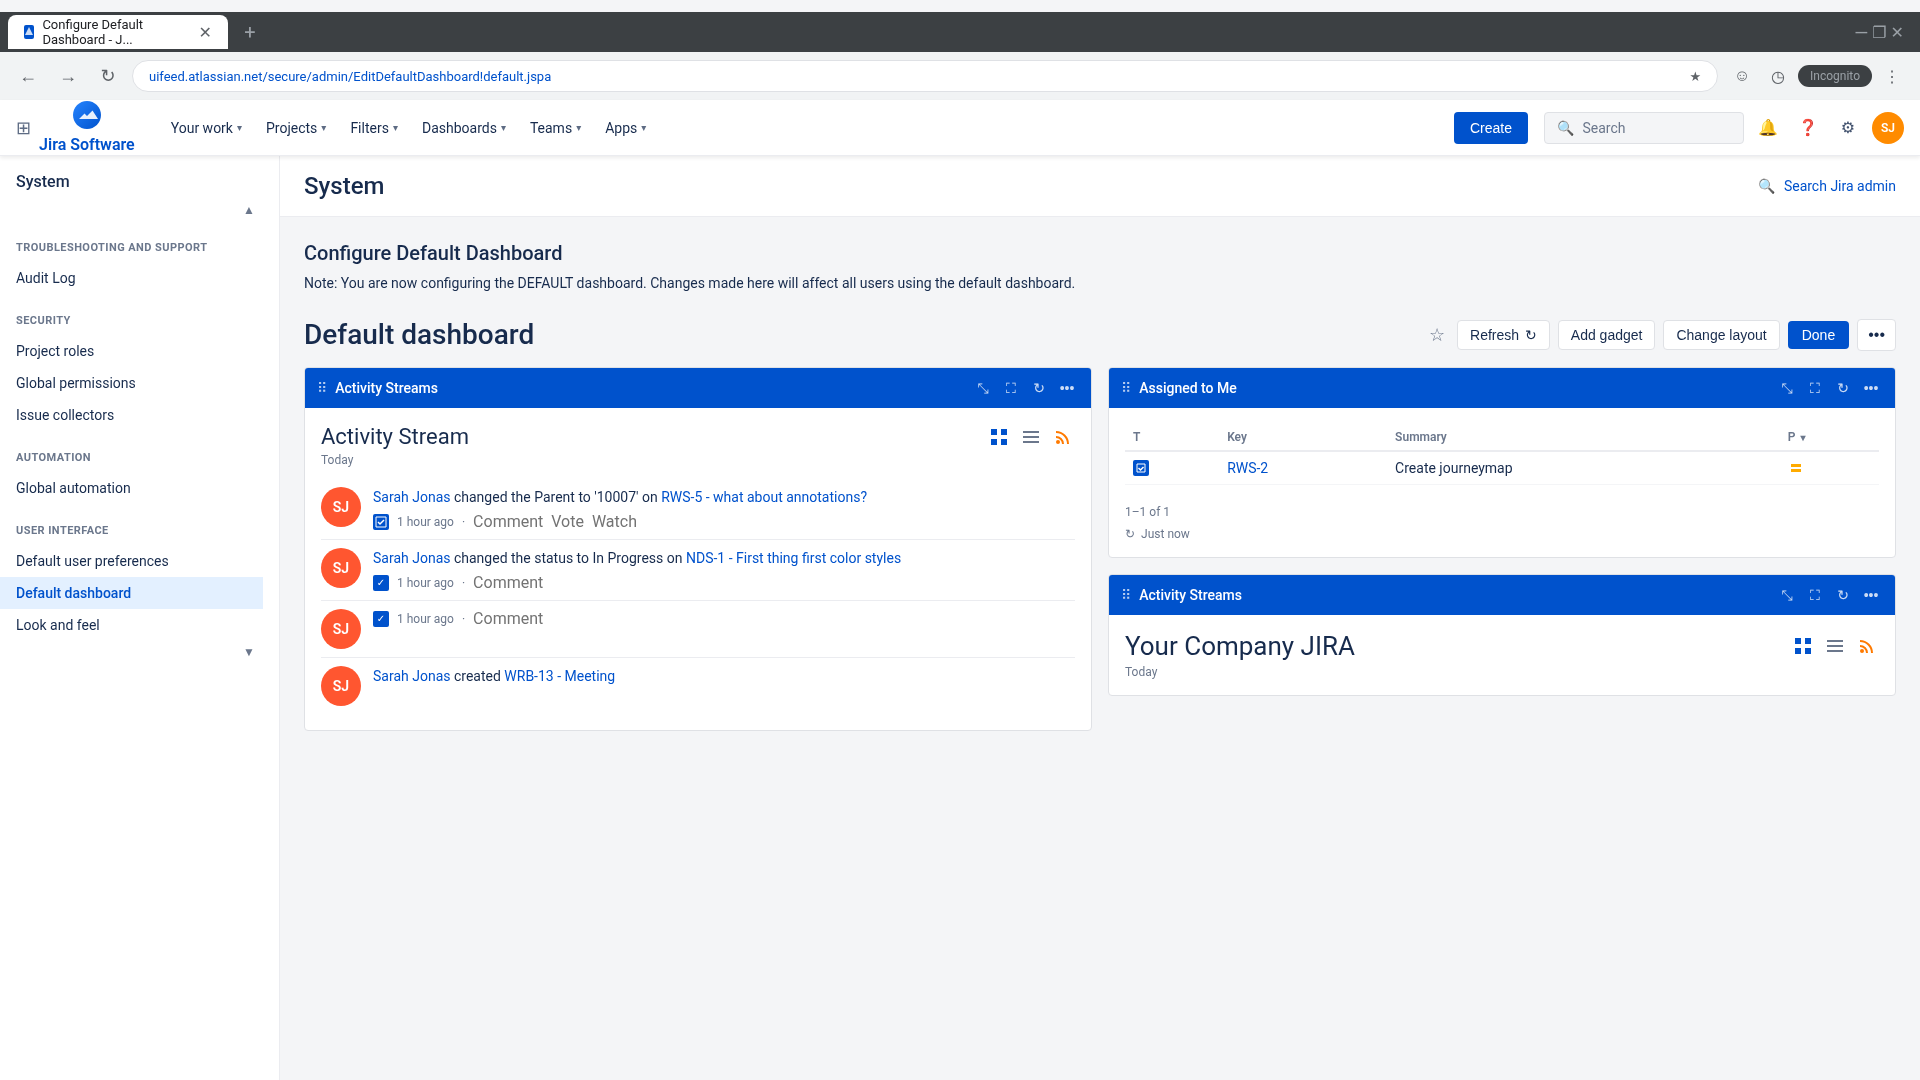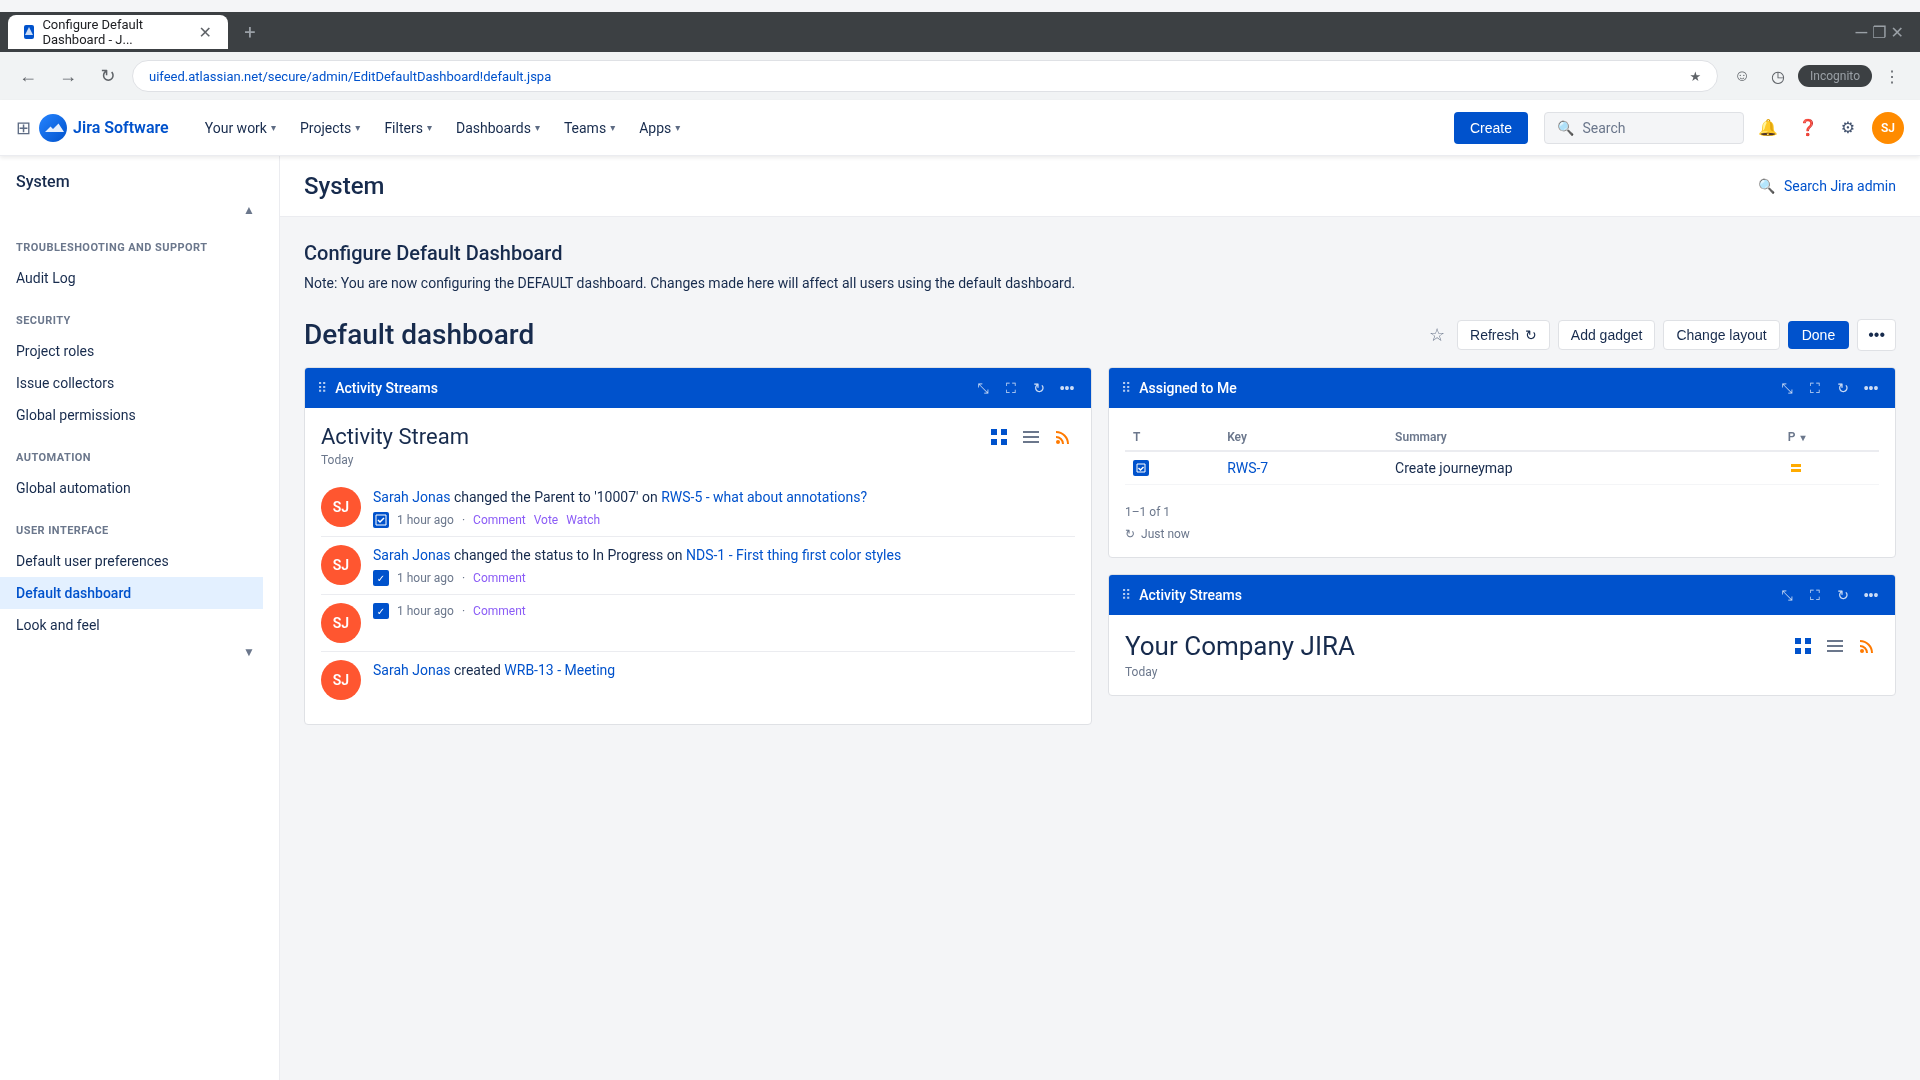--- a/index.html
+++ b/index.html
@@ -17,21 +17,21 @@
     .browser-actions { display: flex; gap: 4px; align-items: center; }
     .browser-action-btn { color: #5f6368; font-size: 16px; cursor: pointer; width: 32px; height: 32px; display: flex; align-items: center; justify-content: center; border-radius: 50%; border: none; background: none; }
     .incognito-btn { background: #3c4043; color: #9aa0a6; border-radius: 16px; padding: 4px 12px; font-size: 12px; display: flex; align-items: center; gap: 4px; }
 
     
     .app { display: flex; flex-direction: column; height: calc(1080px - 88px); }
 
     
     .top-nav { background: #fff; height: 56px; display: flex; align-items: center; padding: 0 16px; border-bottom: 1px solid #ebecf0; gap: 0; position: relative; z-index: 10; box-shadow: 0 2px 4px rgba(0,0,0,0.08); }
     .nav-apps-icon { color: #5e6c84; font-size: 18px; margin-right: 8px; cursor: pointer; }
-    .nav-logo { display: flex; align-items: center; gap: 6px; margin-right: 24px; }
+    .nav-logo { display: flex; align-items: center; gap: 6px; margin-right: 24px; flex-direction: column; }
     .nav-logo-icon { width: 28px; height: 28px; }
     .nav-logo-text { color: #0052cc; font-size: 16px; font-weight: 600; }
     .nav-items { display: flex; align-items: center; gap: 0; flex: 1; }
     .nav-item { padding: 0 12px; height: 56px; display: flex; align-items: center; gap: 4px; font-size: 14px; color: #172b4d; cursor: pointer; white-space: nowrap; }
     .nav-chevron { font-size: 10px; color: #5e6c84; }
     .nav-create-btn { background: #0052cc; color: #fff; border: none; border-radius: 4px; padding: 0 16px; height: 32px; font-size: 14px; font-weight: 500; cursor: pointer; margin-right: 16px; }
     .nav-right { display: flex; align-items: center; gap: 8px; }
     .nav-search { display: flex; align-items: center; gap: 8px; background: #f4f5f7; border: 1px solid #dfe1e5; border-radius: 4px; padding: 0 12px; height: 32px; width: 200px; color: #6b778c; font-size: 14px; }
     .nav-icon-btn { width: 32px; height: 32px; display: flex; align-items: center; justify-content: center; border-radius: 50%; cursor: pointer; color: #42526e; font-size: 16px; }
     .nav-avatar { width: 32px; height: 32px; border-radius: 50%; background: #ff8b00; display: flex; align-items: center; justify-content: center; color: #fff; font-size: 12px; font-weight: 600; cursor: pointer; overflow: hidden; }
@@ -81,21 +81,21 @@
     .activity-stream-icons { display: flex; gap: 8px; }
     .activity-icon { width: 24px; height: 24px; display: flex; align-items: center; justify-content: center; cursor: pointer; }
     .activity-date { font-size: 12px; color: #6b778c; margin-bottom: 12px; }
     .activity-item { display: flex; gap: 12px; padding: 8px 0; border-bottom: 1px solid #ebecf0; }
     .activity-avatar { width: 40px; height: 40px; border-radius: 50%; flex-shrink: 0; overflow: hidden; background: #ff5630; display: flex; align-items: center; justify-content: center; color: #fff; font-size: 14px; font-weight: 600; }
     .activity-content { flex: 1; }
     .activity-text { font-size: 14px; color: #172b4d; line-height: 1.5; margin-bottom: 4px; }
     .activity-text a { color: #0052cc; text-decoration: none; }
     .activity-meta { display: flex; align-items: center; gap: 8px; font-size: 12px; color: #6b778c; }
     .activity-meta-icon { width: 16px; height: 16px; background: #0052cc; border-radius: 2px; display: flex; align-items: center; justify-content: center; }
-    .activity-link { color: #8b5cf6; cursor: pointer; font-size: 12px; }
+    .activity-link { color: #737373; cursor: pointer; font-size: 16px; }
     .activity-check { width: 16px; height: 16px; background: #0052cc; border-radius: 2px; display: flex; align-items: center; justify-content: center; color: #fff; font-size: 10px; }
 
     
     .assigned-table { width: 100%; border-collapse: collapse; }
     .assigned-table th { text-align: left; font-size: 12px; font-weight: 600; color: #6b778c; padding: 6px 8px; border-bottom: 2px solid #ebecf0; }
     .assigned-table td { padding: 8px; border-bottom: 1px solid #f4f5f7; font-size: 14px; }
     .assigned-count { font-size: 12px; color: #6b778c; margin-top: 20px; }
     .assigned-refresh { display: flex; align-items: center; gap: 6px; font-size: 12px; color: #6b778c; margin-top: 8px; }
     .issue-type-icon { width: 16px; height: 16px; background: #0052cc; border-radius: 2px; display: flex; align-items: center; justify-content: center; color: #fff; font-size: 10px; }
     .issue-key { color: #0052cc; font-size: 14px; cursor: pointer; }
@@ -208,22 +208,22 @@
     <aside class="sidebar">
       <div style="position:relative; padding-right:16px;">
         <div class="sidebar-top-item">System</div>
         <div class="sidebar-scroll-indicator">
           <span class="scroll-arrow">▲</span>
         </div>
         <div class="sidebar-section-title">TROUBLESHOOTING AND SUPPORT</div>
         <div class="sidebar-item">Audit Log</div>
         <div class="sidebar-section-title">SECURITY</div>
         <div class="sidebar-item">Project roles</div>
+        <div class="sidebar-item">Global permissions</div>
         <div class="sidebar-item">Issue collectors</div>
-        <div class="sidebar-item">Global permissions</div>
         <div class="sidebar-section-title">AUTOMATION</div>
         <div class="sidebar-item">Global automation</div>
         <div class="sidebar-section-title">USER INTERFACE</div>
         <div class="sidebar-item">Default user preferences</div>
         <div class="sidebar-item active">Default dashboard</div>
         <div class="sidebar-item">Look and feel</div>
         <div class="sidebar-scroll-indicator">
           <span class="scroll-arrow">▼</span>
         </div>
       </div>
@@ -397,21 +397,21 @@
                     <tr>
                       <td>
                         <div class="issue-type-icon">
                           <svg width="12" height="12" viewBox="0 0 12 12">
                               <path d="M2 2h8v8H2z" fill="none" stroke="white" stroke-width="1"></path>
                               <path d="M3.5 6l2 2 3-3" stroke="white" stroke-width="1.5" fill="none"></path>
                             </svg>
                         </div>
                       </td>
                       <td>
-                        <a class="issue-key">RWS-7</a>
+                        <a class="issue-key">RWS-2</a>
                       </td>
                       <td>Create journeymap</td>
                       <td>
                         <div class="priority-icon">
                           <svg width="14" height="14" viewBox="0 0 14 14">
                             <rect x="2" y="3" width="10" height="3" fill="#ffab00"></rect>
                             <rect x="2" y="8" width="10" height="3" fill="#ffab00"></rect>
                           </svg>
                         </div>
                       </td>

